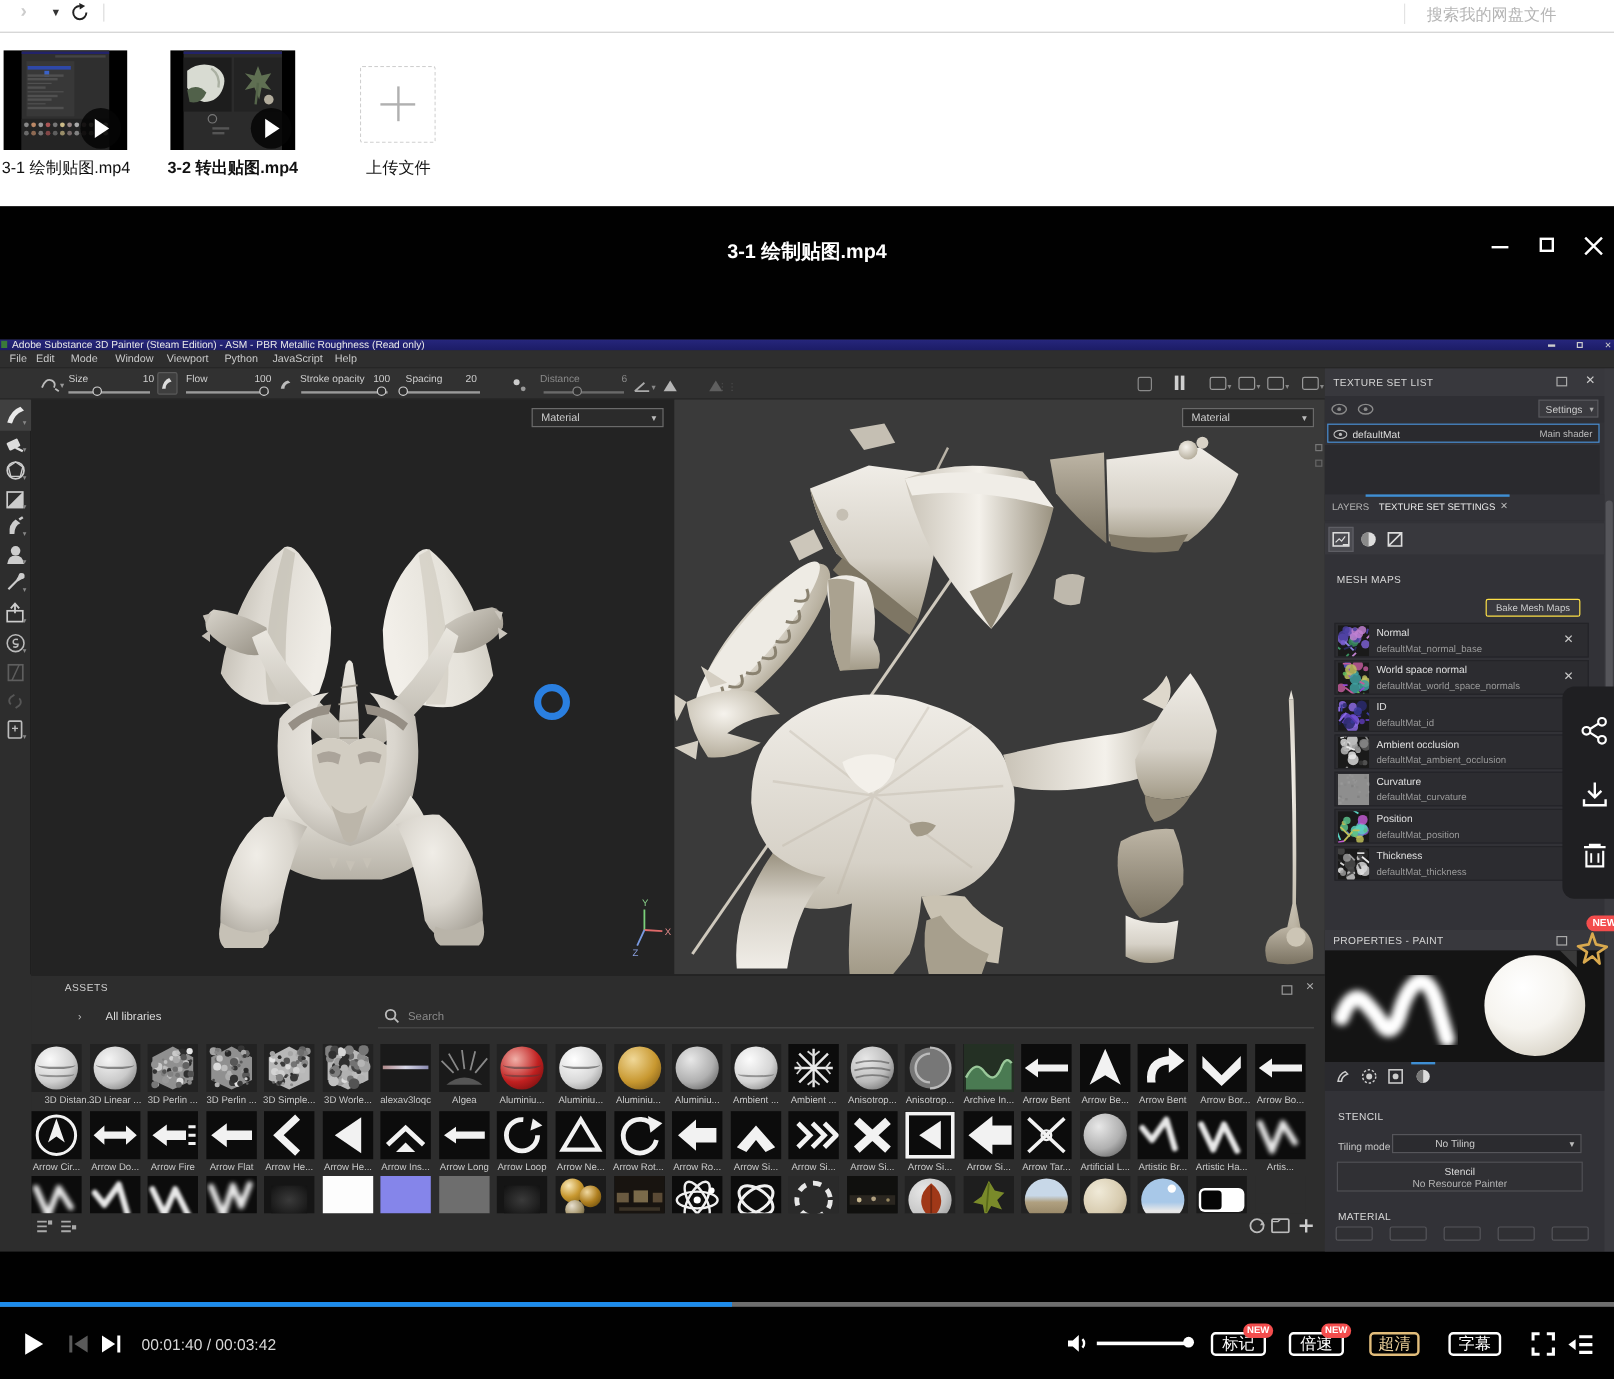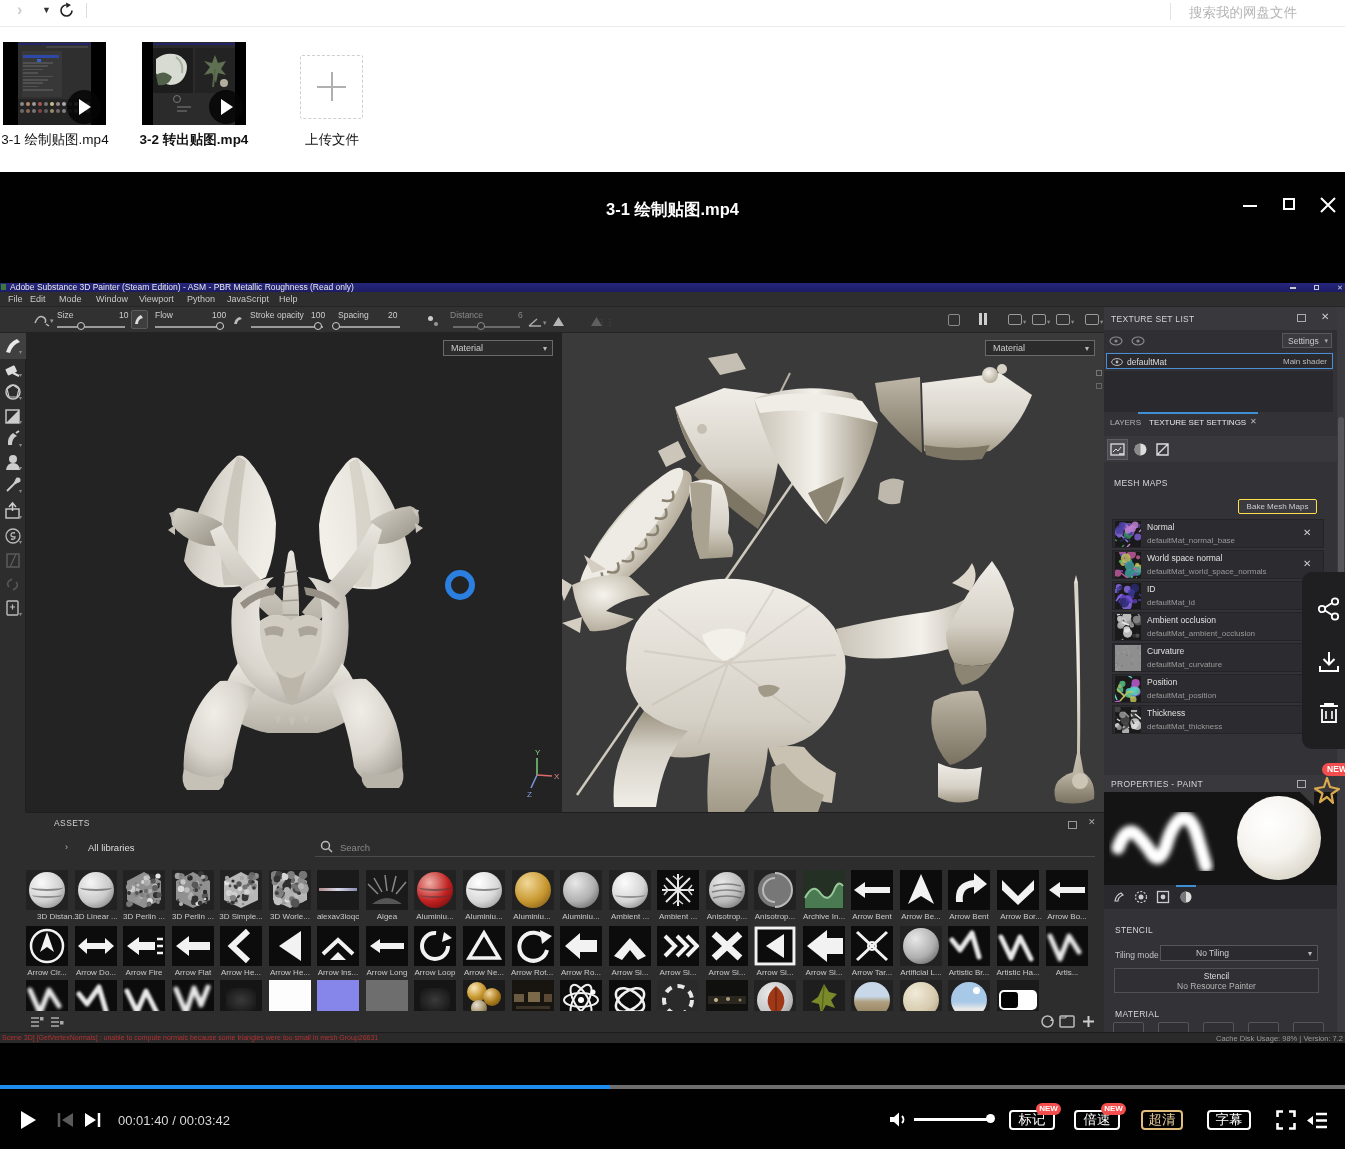--- a/index.html
+++ b/index.html
@@ -1310,24 +1310,20 @@
           <circle cx="7.5" cy="7.5" r="5.5" fill="none" stroke="#bbb" stroke-width="1.5"></circle>
           <path d="M12 4 L14 7 L10 7 Z" fill="#bbb"></path>
         </svg>
         <svg class="abs" style="left:1033px;top:201px;" width="16" height="14" viewBox="0 0 16 14">
           <rect x="1" y="2" width="14" height="11" rx="1" fill="none" stroke="#bbb" stroke-width="1.5"></rect>
           <path d="M1 4 L6 4 L8 2" fill="none" stroke="#bbb" stroke-width="1.2"></path>
         </svg>
         <svg class="abs" style="left:1056px;top:202px;" width="13" height="13" viewBox="0 0 13 13">
           <path d="M6.5 1 V12 M1 6.5 H12" stroke="#ccc" stroke-width="2"></path>
         </svg>
-      </div>
-      <div class="abs" style="left:0;top:749px;width:1345px;height:11px;background:#2a2a2a;border-top:1px solid #1c1c1c;">
-        <span class="abs" style="left:2px;top:1px;font-size:7px;color:#b23232;white-space:nowrap;">Scene 3D] [GetVertexNormals] : unable to compute normals because some triangles were too small in mesh Group26631</span>
-        <span class="abs" style="right:2px;top:1px;font-size:7.5px;color:#999;white-space:nowrap;">Cache Disk Usage: 98% | Version: 7.2</span>
       </div>
     </div>
     <div class="abs" style="left:1302px;top:572px;width:50px;height:177px;background:#1f1f22;border-radius:10px 0 0 10px;"></div>
     <svg class="abs" style="left:1317px;top:597px;" width="24" height="24" viewBox="0 0 24 24">
       <circle cx="18" cy="4.5" r="3.2" fill="none" stroke="#fff" stroke-width="1.8"></circle>
       <circle cx="5" cy="12" r="3.2" fill="none" stroke="#fff" stroke-width="1.8"></circle>
       <circle cx="18" cy="19.5" r="3.2" fill="none" stroke="#fff" stroke-width="1.8"></circle>
       <path d="M8 10.5 L15 6 M8 13.5 L15 18" stroke="#fff" stroke-width="1.8"></path>
     </svg>
     <svg class="abs" style="left:1317px;top:650px;" width="24" height="24" viewBox="0 0 24 24">

